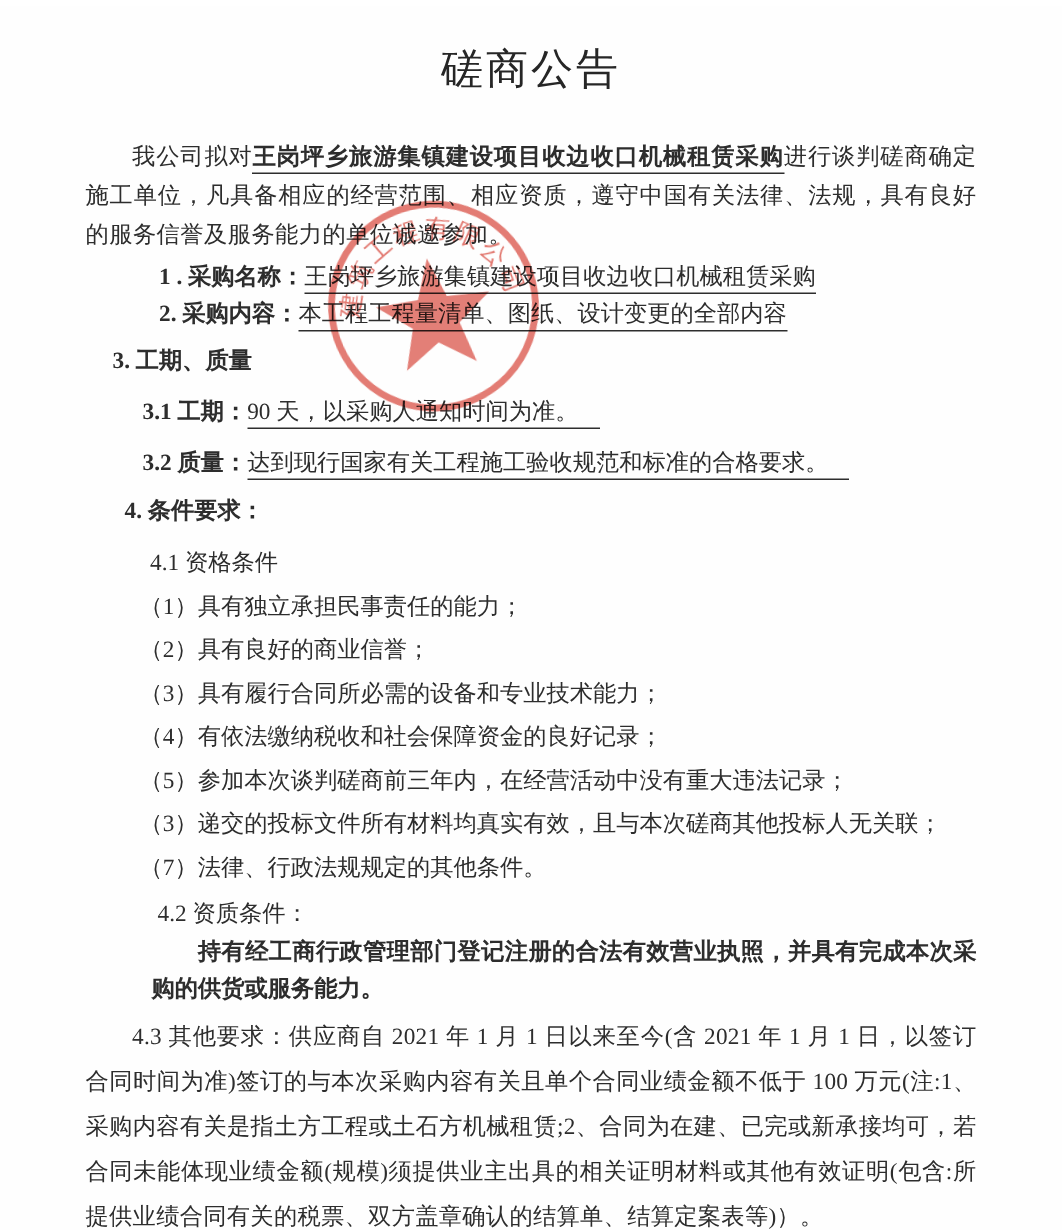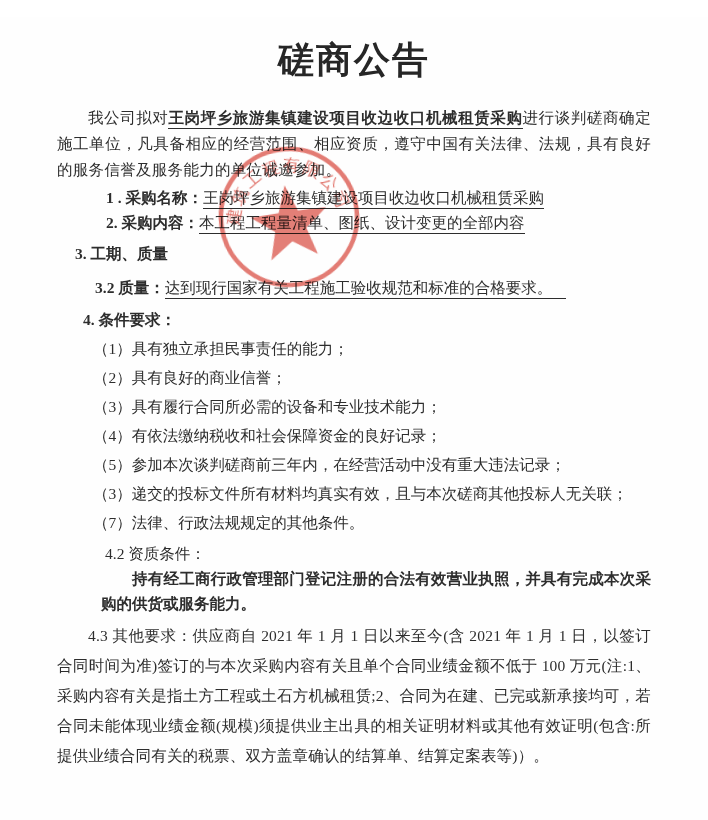--- a/index.html
+++ b/index.html
@@ -19,25 +19,25 @@
   }
   .page {
     position: relative;
     width: 708px;
     height: 820px;
     padding: 0 57px;
     box-sizing: border-box;
     background: #fefefe;
   }
   .doc-title {
-    margin: 17px;
+    margin: 4px;
     padding-top: 22px;
     text-align: center;
-    font-size: 36px;
-    font-weight: 700;
+    font-size: 28px;
+    font-weight: 400;
     letter-spacing: 2px;
     line-height: 42px;
     color: #262626;
   }
   p, .row { margin: 0; }
   .intro {
     margin-top: 24px;
     line-height: 26px;
     text-align: justify;
     text-indent: 2em;
@@ -132,25 +132,29 @@
   <div class="row purchase-item">
     <span class="b">1 . 采购名称：</span><span class="u">王岗坪乡旅游集镇建设项目收边收口机械租赁采购</span>
   </div>
   <div class="row purchase-item">
     <span class="b">2.  采购内容：</span><span class="u">本工程工程量清单、图纸、设计变更的全部内容</span>
   </div>
 
   <div class="row sec3-heading">3. 工期、质量</div>
 
   <div class="row sec3-row">
+    <span class="b">3.1 工期：</span><span class="u u-trail">90 天，以采购人通知时间为准。</span>
+  </div>
+  <div class="row sec3-row">
     <span class="b">3.2 质量：</span><span class="u u-trail">达到现行国家有关工程施工验收规范和标准的合格要求。</span>
   </div>
 
   <div class="row sec4-heading">4. 条件要求：</div>
 
+  <div class="row sub41-heading">4.1 资格条件</div>
 
   <div class="row qual-item">（1）具有独立承担民事责任的能力；</div>
   <div class="row qual-item">（2）具有良好的商业信誉；</div>
   <div class="row qual-item">（3）具有履行合同所必需的设备和专业技术能力；</div>
   <div class="row qual-item">（4）有依法缴纳税收和社会保障资金的良好记录；</div>
   <div class="row qual-item">（5）参加本次谈判磋商前三年内，在经营活动中没有重大违法记录；</div>
   <div class="row qual-item">（3）递交的投标文件所有材料均真实有效，且与本次磋商其他投标人无关联；</div>
   <div class="row qual-item">（7）法律、行政法规规定的其他条件。</div>
 
   <div class="row sub42-heading">4.2 资质条件：</div>

